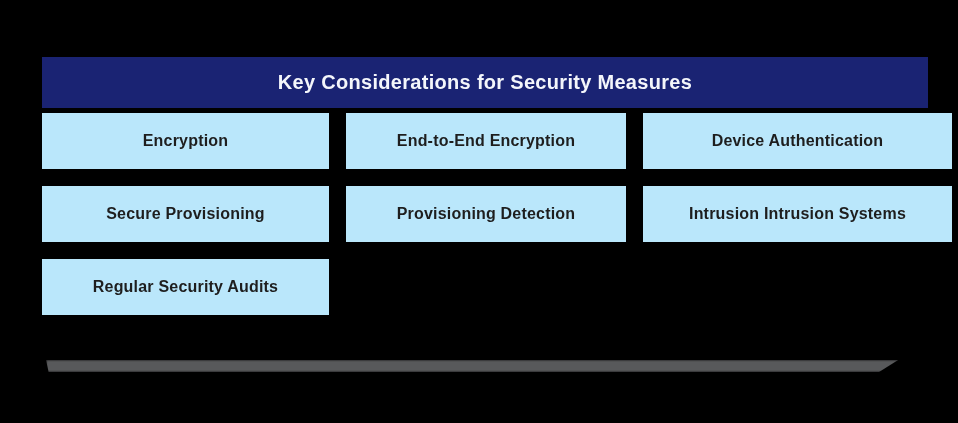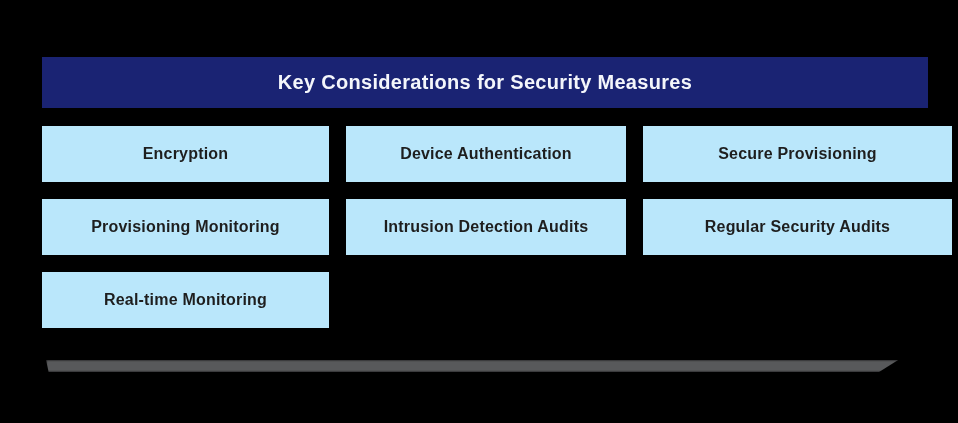--- a/index.html
+++ b/index.html
@@ -39,21 +39,21 @@
     align-items: center;
     justify-content: center;
   }
   .header-bar .title {
     color: #f4f6fb;
     font-size: 20px;
     font-weight: 700;
     letter-spacing: 0.3px;
   }
   .grid {
-    margin-top: 18px;
+    margin-top: 5px;
     display: grid;
     grid-template-columns: 287px 280px 309px;
     column-gap: 5px;
     row-gap: 8px;
     gap: 17px;
   }
   .cell {
     height: 56px;
     background: #bae7fb;
     display: flex;
@@ -79,37 +79,37 @@
 
     <div class="header-bar">
       <span class="title">Key Considerations for Security Measures</span>
     </div>
 
     <div class="grid">
 
       <div class="cell">
         <span>Encryption</span>
       </div>
+      <div class="cell">
+        <span>End-to-End Encryption</span>
+      </div>
 
       <div class="cell">
         <span>Device Authentication</span>
       </div>
       <div class="cell">
         <span>Secure Provisioning</span>
       </div>
 
       <div class="cell">
-        <span>Provisioning Monitoring</span>
+        <span>Provisioning Detection</span>
       </div>
 
       <div class="cell">
-        <span>Intrusion Detection Audits</span>
+        <span>Intrusion Intrusion Systems</span>
       </div>
       <div class="cell">
         <span>Regular Security Audits</span>
-      </div>
-      <div class="cell">
-        <span>Real-time Monitoring</span>
       </div>
 
     </div>
   </div>
 </div>
 
 </body></html>

